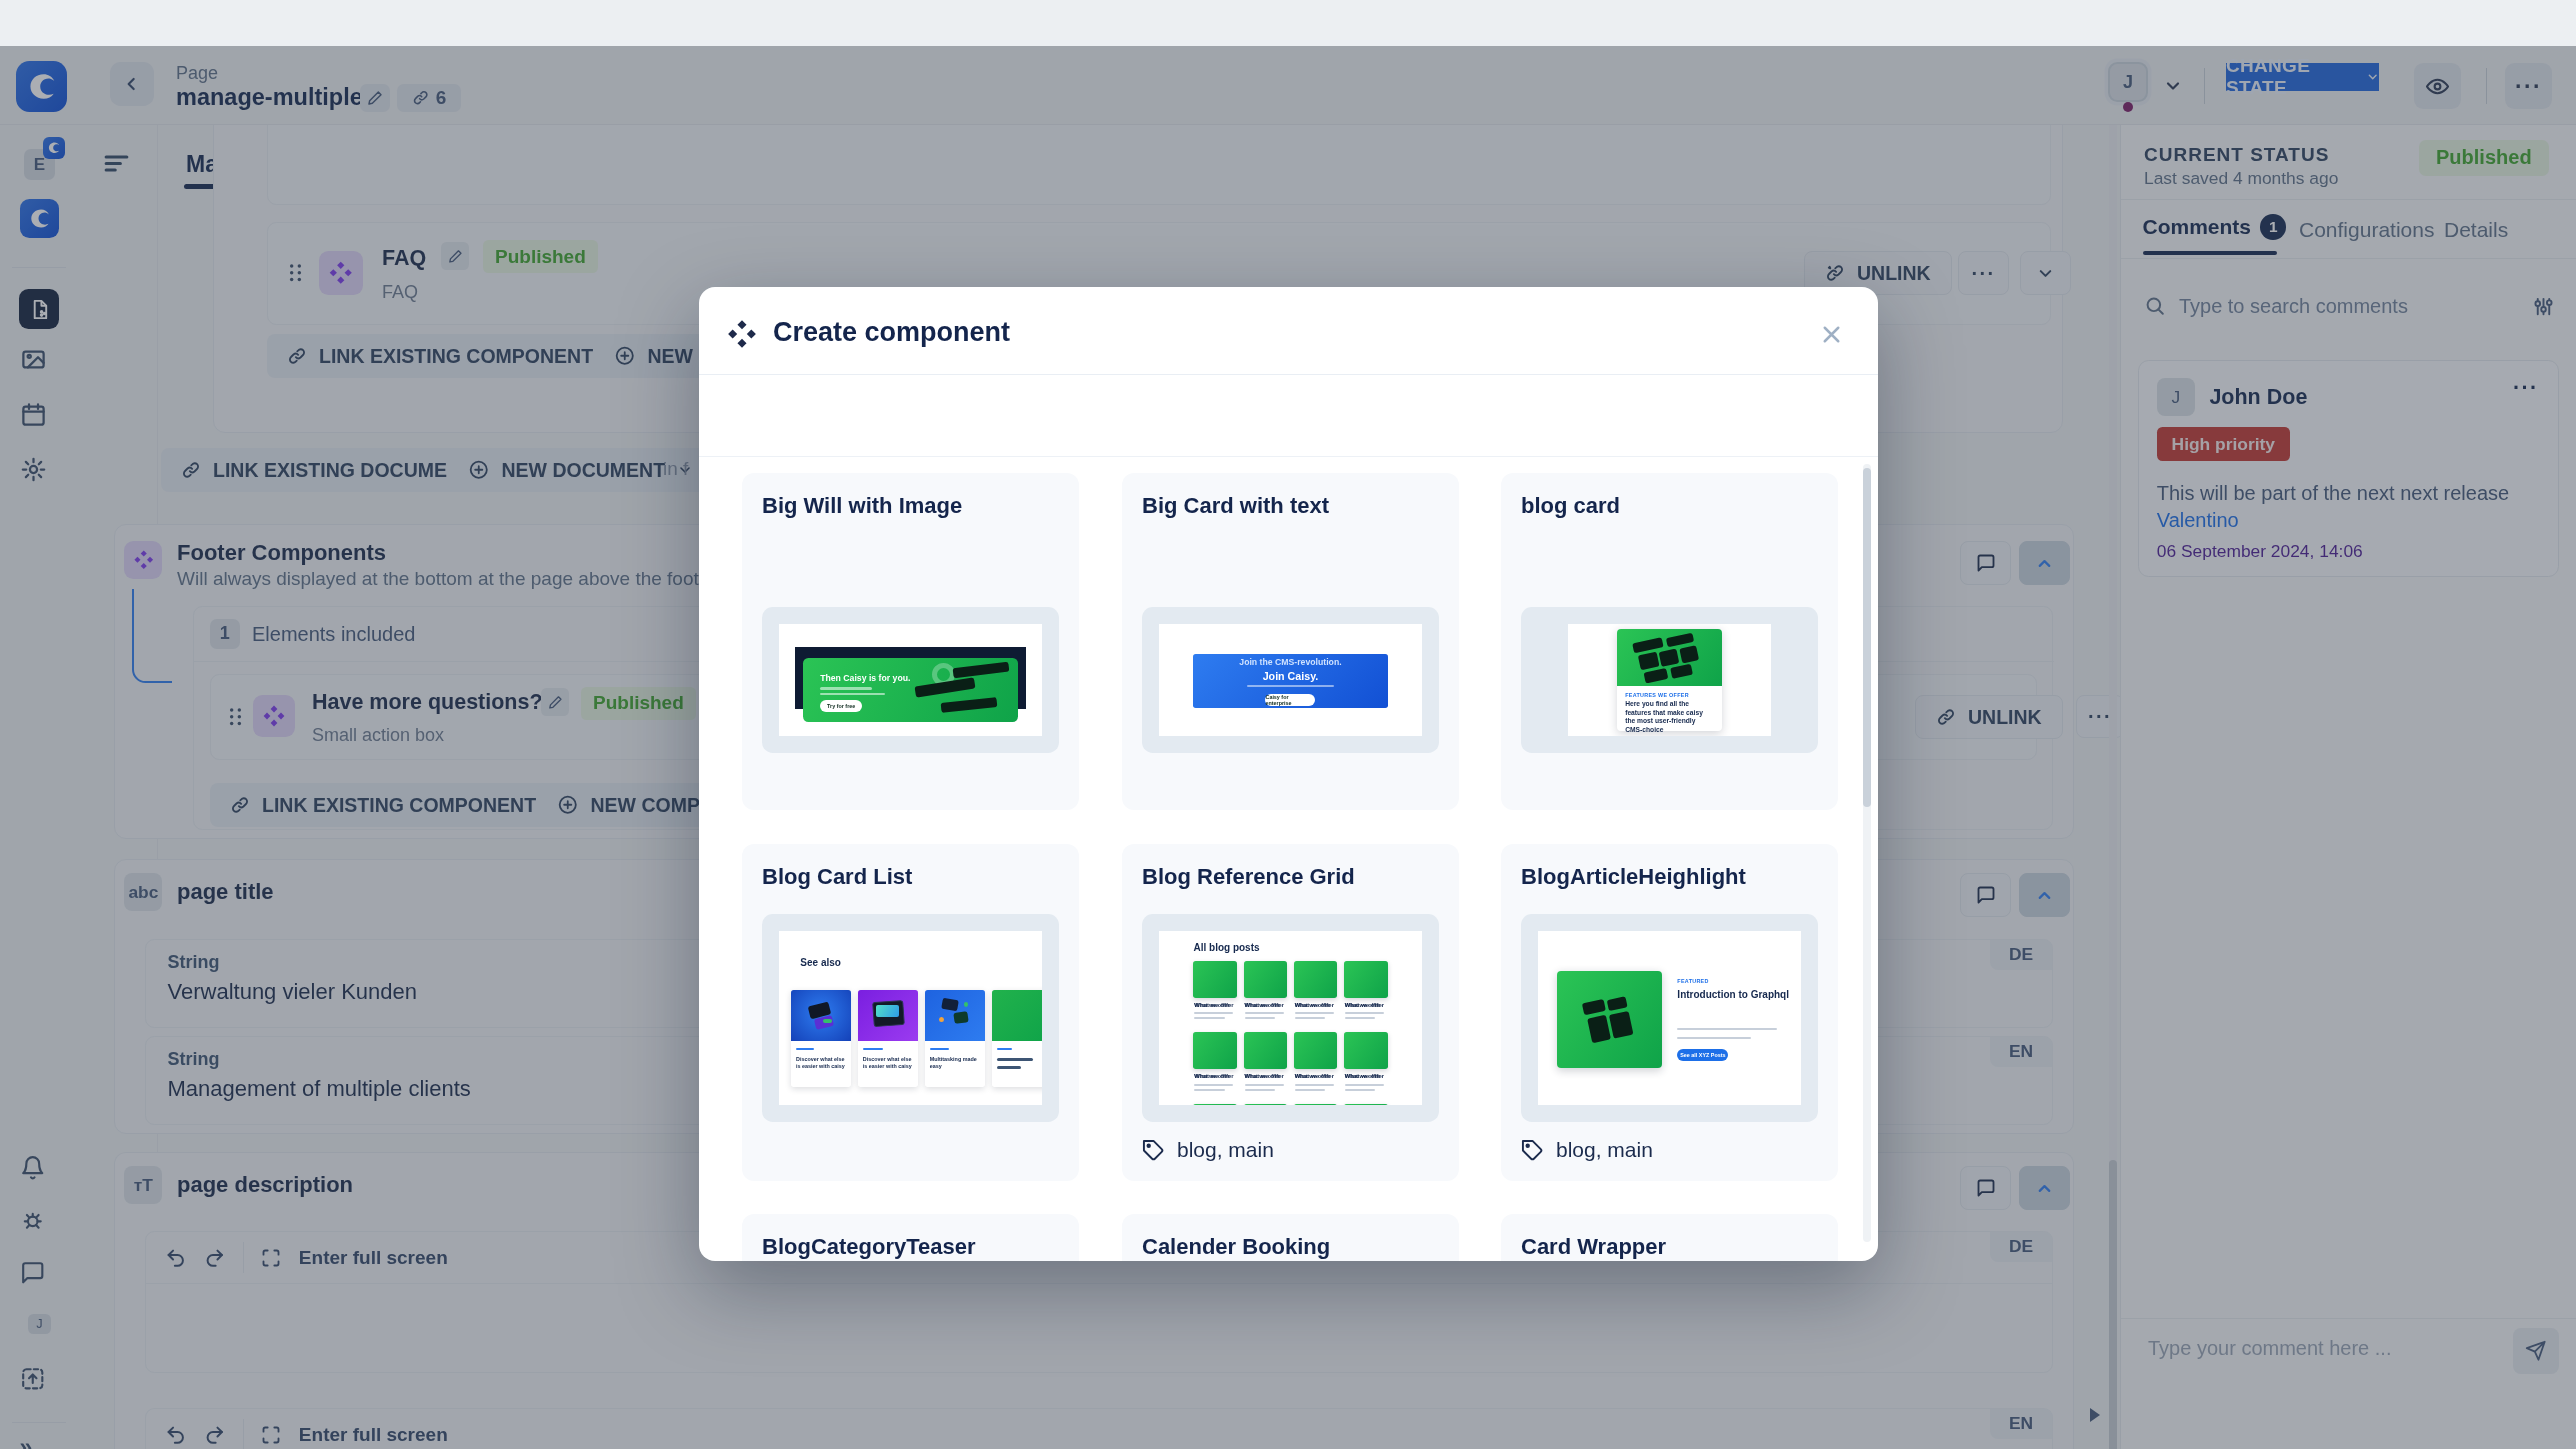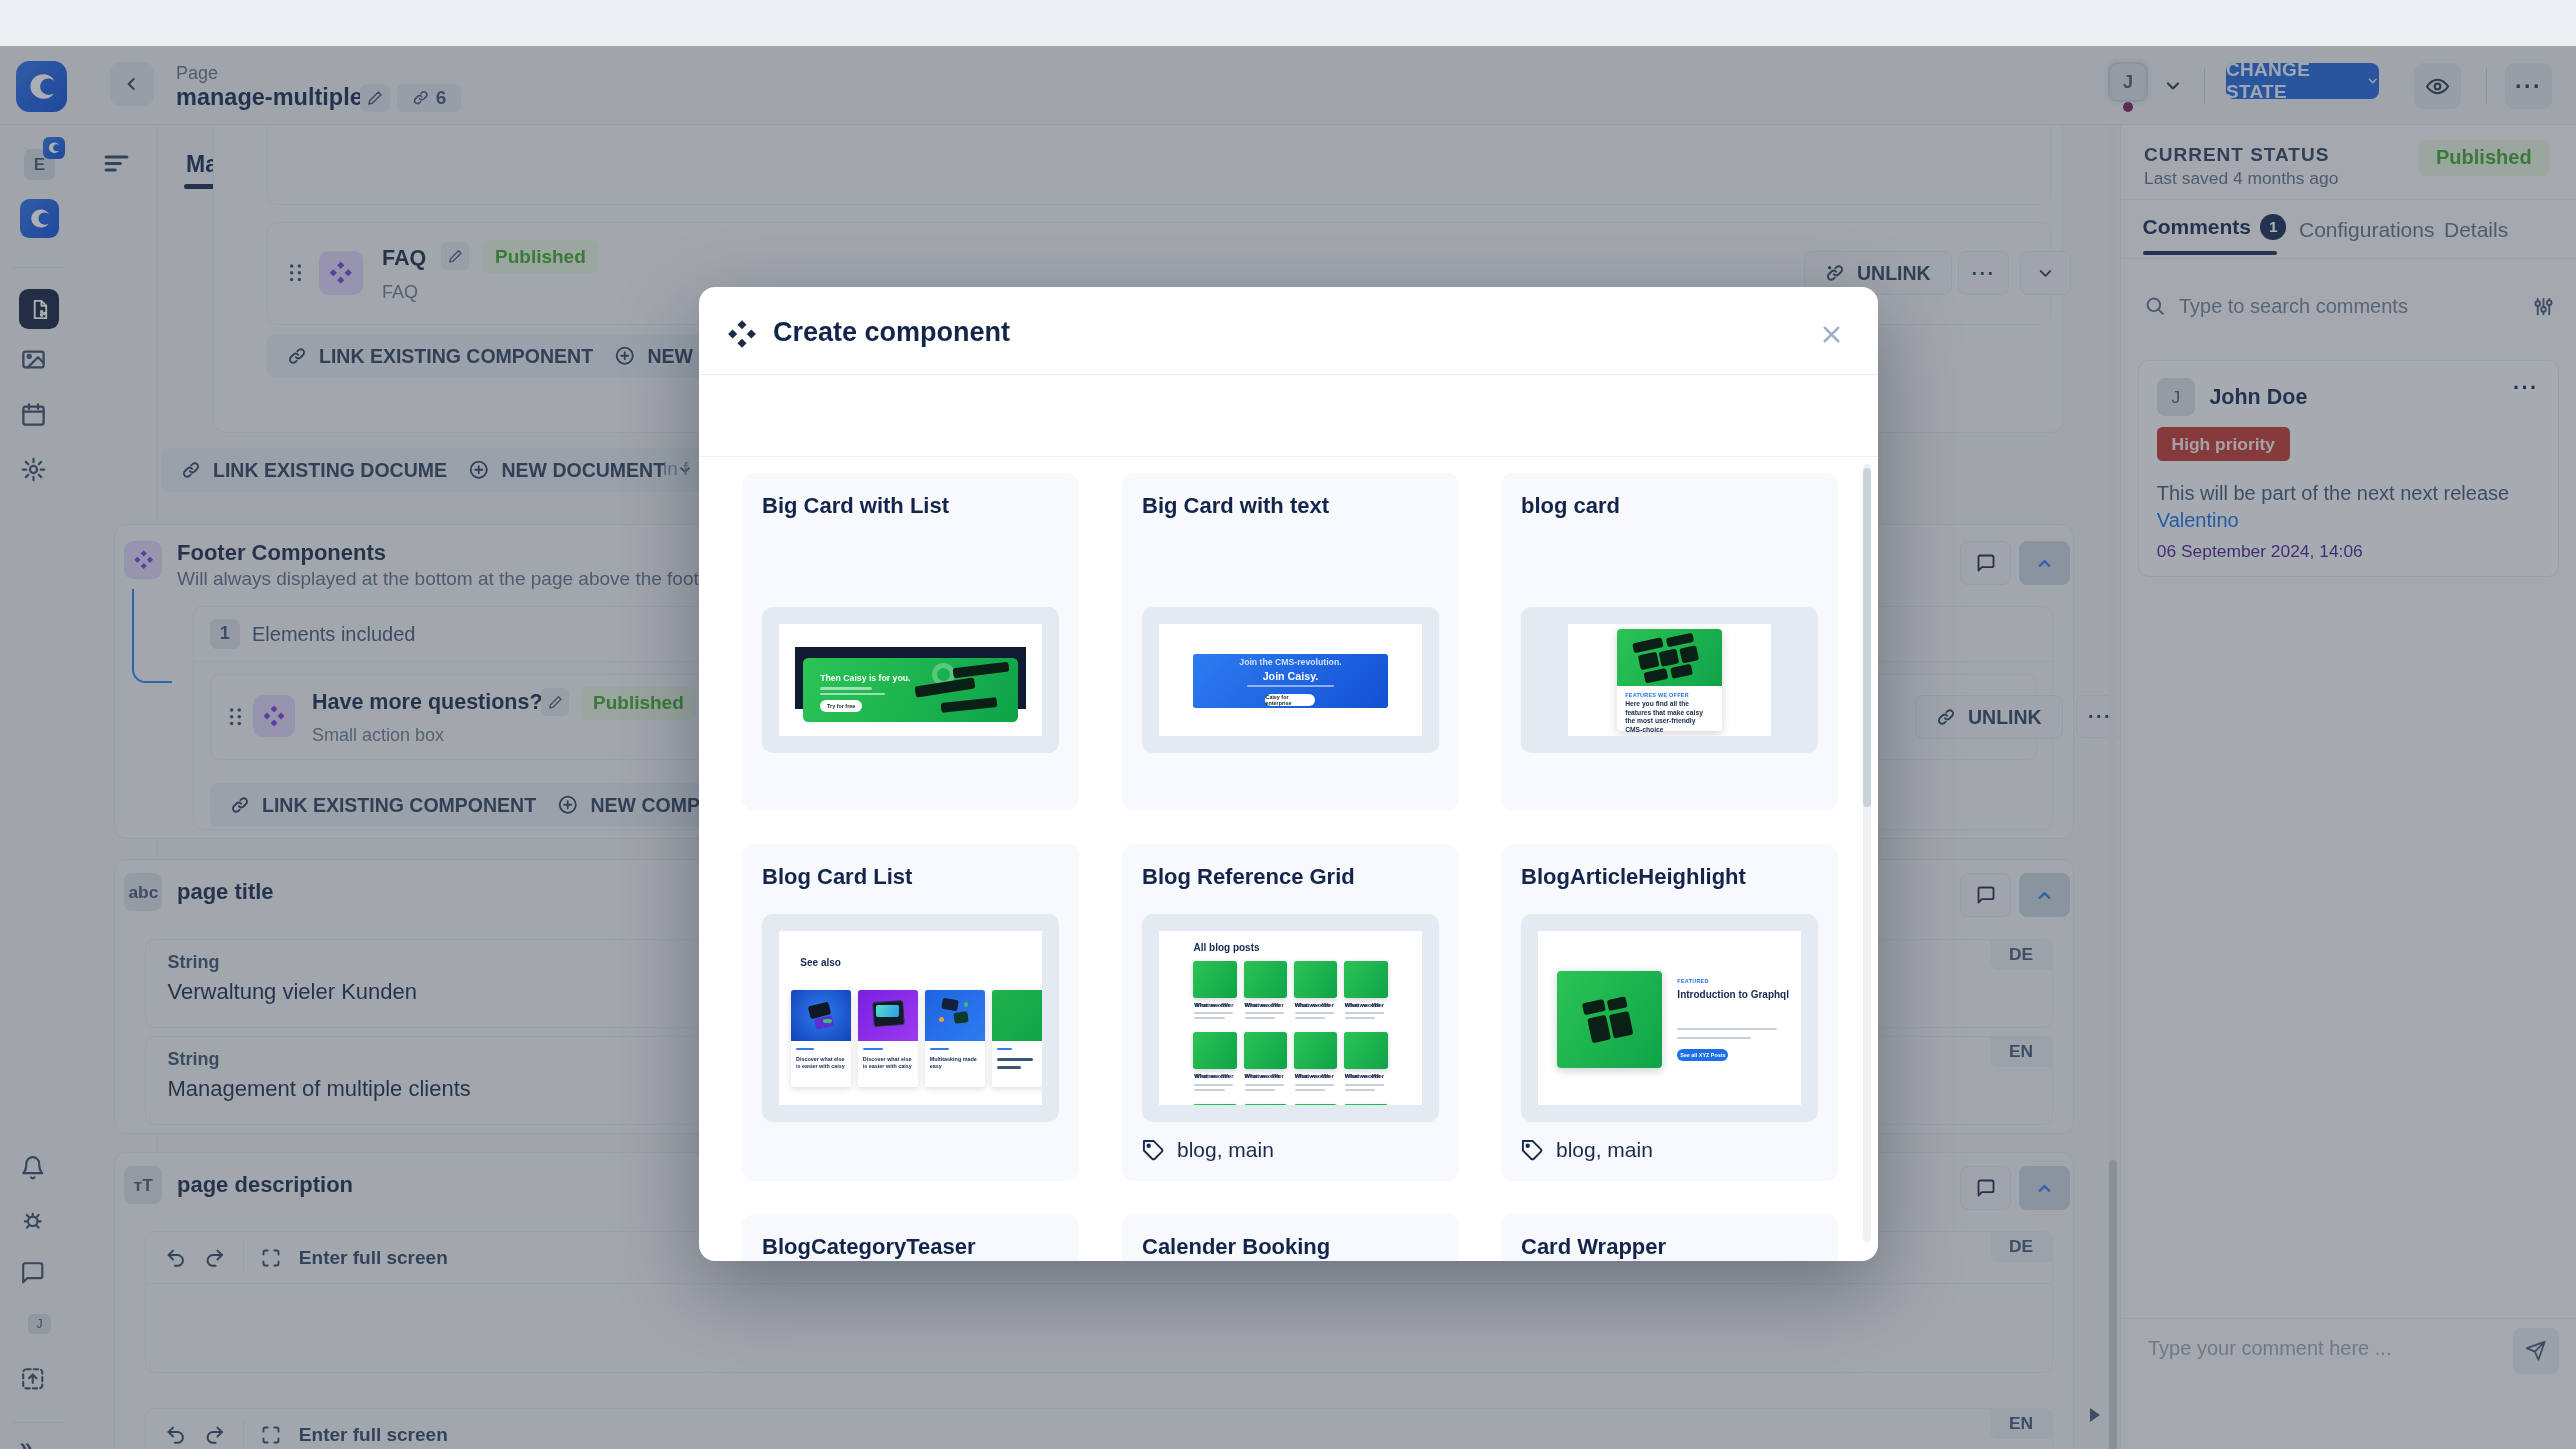--- a/index.html
+++ b/index.html
@@ -15,21 +15,21 @@
   .back-btn { left:110px; top:16px; width:44px; height:44px; border-radius:10.7px; background:#DDE3EA;
     display:flex; align-items:center; justify-content:center; color:#33486A; }
   .bc-label { left:176px; top:17.4px; font-size:18px; color:#5E7189; }
   .bc-title { left:176px; top:38px; font-size:23.5px; font-weight:bold; color:#152A52; }
   .chip { background:#DDE3EA; border-radius:6.7px; display:flex; align-items:center; justify-content:center; color:#44597A; }
   .tb-divider { top:21.5px; width:1.3px; height:36px; background:#C7CFD8; }
   .avatar { left:2108px; top:16px; width:40px; height:40px; border-radius:9.4px; background:#D9DFE6;
     border:2px solid #C9D2DB; box-shadow:0 0 0 3.4px #E4E9EF; display:flex; align-items:center; justify-content:center;
     font-size:18px; font-weight:bold; color:#44597A; }
   .avatar-dot { left:2123px; top:56px; width:10px; height:10px; border-radius:50%; background:#7A1D66; }
-  .cs-btn { left:2226px; top:17px; width:153px; height:36px; border-radius:8px; background:#2066DC; color:#EAF1FB;
+  .cs-btn { left:2226px; top:17px; width:153px; height:28px; border-radius:0; background:#2066DC; color:#EAF1FB;
     font-weight:bold; font-size:19px; letter-spacing:0.3px; display:flex; align-items:center; justify-content:center; gap:13px; }
   .icon-btn { background:#DDE3EA; border-radius:9.4px; display:flex; align-items:center; justify-content:center; color:#2B3A55; }
 
   
   #rail { left:0; top:79px; width:78px; height:1370px; z-index:10; }
   .rail-item { left:19.5px; display:flex; align-items:center; justify-content:center; color:#3A4F6B; }
   .env-chip { left:24px; top:24px; width:31px; height:31px; background:#D3DAE1; border-radius:6.7px;
     font-size:17px; font-weight:bold; color:#44597A; display:flex; align-items:center; justify-content:center; }
   .env-badge { left:43px; top:12px; width:21.5px; height:21.5px; border-radius:6px; background:linear-gradient(135deg,#2C72E8,#0E4FD6);
     display:flex; align-items:center; justify-content:center; }
@@ -552,21 +552,21 @@
         <path d="M6 6l12 12M18 6L6 18"></path>
       </svg>
     <div class="abs" style="left:0;top:87px;width:1179px;height:1.3px;background:#E9EEF4;"></div>
 
     <div class="abs" style="left:0;top:169px;width:1179px;height:1.3px;background:#EDF1F6;"></div>
 
     <div class="abs" style="right:6.7px;top:177px;width:8px;height:778px;background:#EFF2F5;border-radius:4px;"></div>
     <div class="abs" style="right:6.7px;top:181px;width:8px;height:339px;background:#C9D1DA;border-radius:4px;"></div>
 
     <div class="m-card t1" style="left:43px;top:186px;">
-      <div class="mc-title">Big Card with List</div>
+      <div class="mc-title">Big Will with Image</div>
       <div class="mc-thumb">
         <div class="mc-white">
           <div class="abs" style="left:6%;top:20%;width:88%;height:56%;background:#0E1B33;"></div>
           <div class="abs" style="left:9%;top:30%;width:82%;height:58%;border-radius:5.4px;background:linear-gradient(115deg,#2BC455,#0FA349);">
             <div class="abs" style="left:8%;top:24%;font-size:8.7px;font-weight:bold;color:#fff;">Then Caisy is for you.</div>
             <div class="bar" style="left:8%;top:46%;width:24%;height:2.7px;background:rgba(255,255,255,.55);"></div>
             <div class="bar" style="left:8%;top:54%;width:30%;height:2.7px;background:rgba(255,255,255,.55);"></div>
             <div class="tinybtn" style="left:8%;top:66%;width:42px;height:12px;">Try for free</div>
             <div class="abs" style="left:60%;top:8%;width:23px;height:23px;border:5.4px solid rgba(255,255,255,.28);border-radius:50%;"></div>
             <div class="chipd" style="left:70%;top:12%;width:26%;height:16%;transform:rotate(-7deg);"></div>

